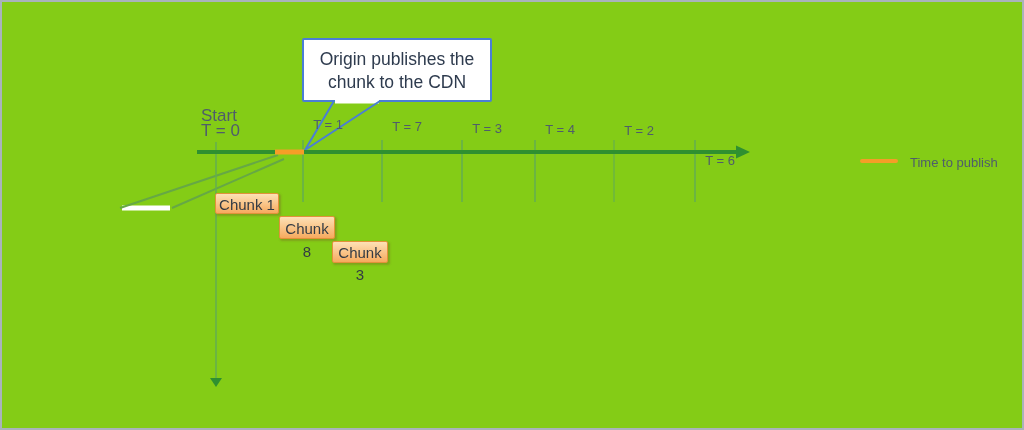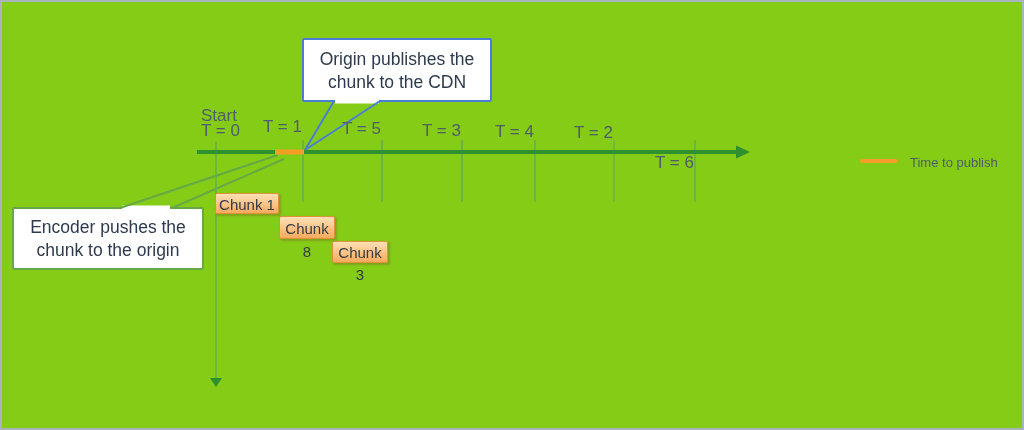--- a/index.html
+++ b/index.html
@@ -23,22 +23,22 @@
     line-height:23px;
     border-radius:2px;
     z-index:1;
   }
   .callout.blue{border:2px solid var(--c-blue,#4a7ed6);}
   .callout.green{border:2px solid var(--c-calloutGreen,#66a845);}
   .diagram-svg{position:absolute;left:0;top:0;z-index:2;}
   .tick-label{
     position:absolute;
     width:80px;
-    text-align:left;
-    font-size:17px;
+    text-align:right;
+    font-size:13px;
     color:var(--c-label,#4f5d6b);
     z-index:3;
   }
   .start-label{
     position:absolute;
     font-size:17px;
     line-height:15px;
     color:var(--c-label,#4f5d6b);
     z-index:3;
   }
@@ -70,23 +70,20 @@
 </style>
 </head>
 <body>
 
 <div class="page">
 
   <div class="callout blue" style="left:300px;top:36px;width:190px;height:64px;padding-top:8px;">
     <span>Origin publishes the chunk to the CDN</span>
   </div>
 
-  <div class="callout green" style="left:10px;top:205px;width:192px;height:63px;padding-top:7px;">
-    <span>Encoder pushes the chunk to the origin</span>
-  </div>
 
   <svg class="diagram-svg" width="1024" height="430" viewBox="0 0 1024 430">
 
     <line x1="333" y1="99" x2="377" y2="99" stroke="#ffffff" stroke-width="5"></line>
     <line x1="120" y1="206" x2="168" y2="206" stroke="#ffffff" stroke-width="5"></line>
 
     <line x1="332" y1="99" x2="303" y2="148" style="stroke:var(--c-blue)" stroke-width="2"></line>
     <line x1="378" y1="99" x2="303" y2="148" style="stroke:var(--c-blue)" stroke-width="2"></line>
 
     <line x1="118" y1="206" x2="276" y2="153" style="stroke:var(--c-calloutGreen)" stroke-width="2"></line>
@@ -107,21 +104,21 @@
 
     <line x1="273" y1="150" x2="302" y2="150" style="stroke:var(--c-orange)" stroke-width="5"></line>
   </svg>
 
   <div class="start-label" style="left:199px;top:106px;">
     <div>Start</div>
     <div>T = 0</div>
   </div>
 
   <div class="tick-label" style="left:261px;top:115px;">T = 1</div>
-  <div class="tick-label" style="left:340px;top:117px;">T = 5</div>
+  <div class="tick-label" style="left:340px;top:117px;">T = 7</div>
   <div class="tick-label" style="left:420px;top:119px;">T = 3</div>
   <div class="tick-label" style="left:493px;top:120px;">T = 4</div>
   <div class="tick-label" style="left:572px;top:121px;">T = 2</div>
   <div class="tick-label" style="left:653px;top:122px;margin-top:29px;">T = 6</div>
 
   <div class="chunk" style="left:213px;top:191px;width:64px;height:21px;line-height:21px;">Chunk 1</div>
   <div class="chunk" style="left:277px;top:214px;width:56px;height:23px;line-height:23px;">Chunk 8</div>
   <div class="chunk" style="left:330px;top:239px;width:56px;height:22px;line-height:22px;">Chunk 3</div>
 
   <div class="legend-line" style="left:858px;top:157px;"></div>

